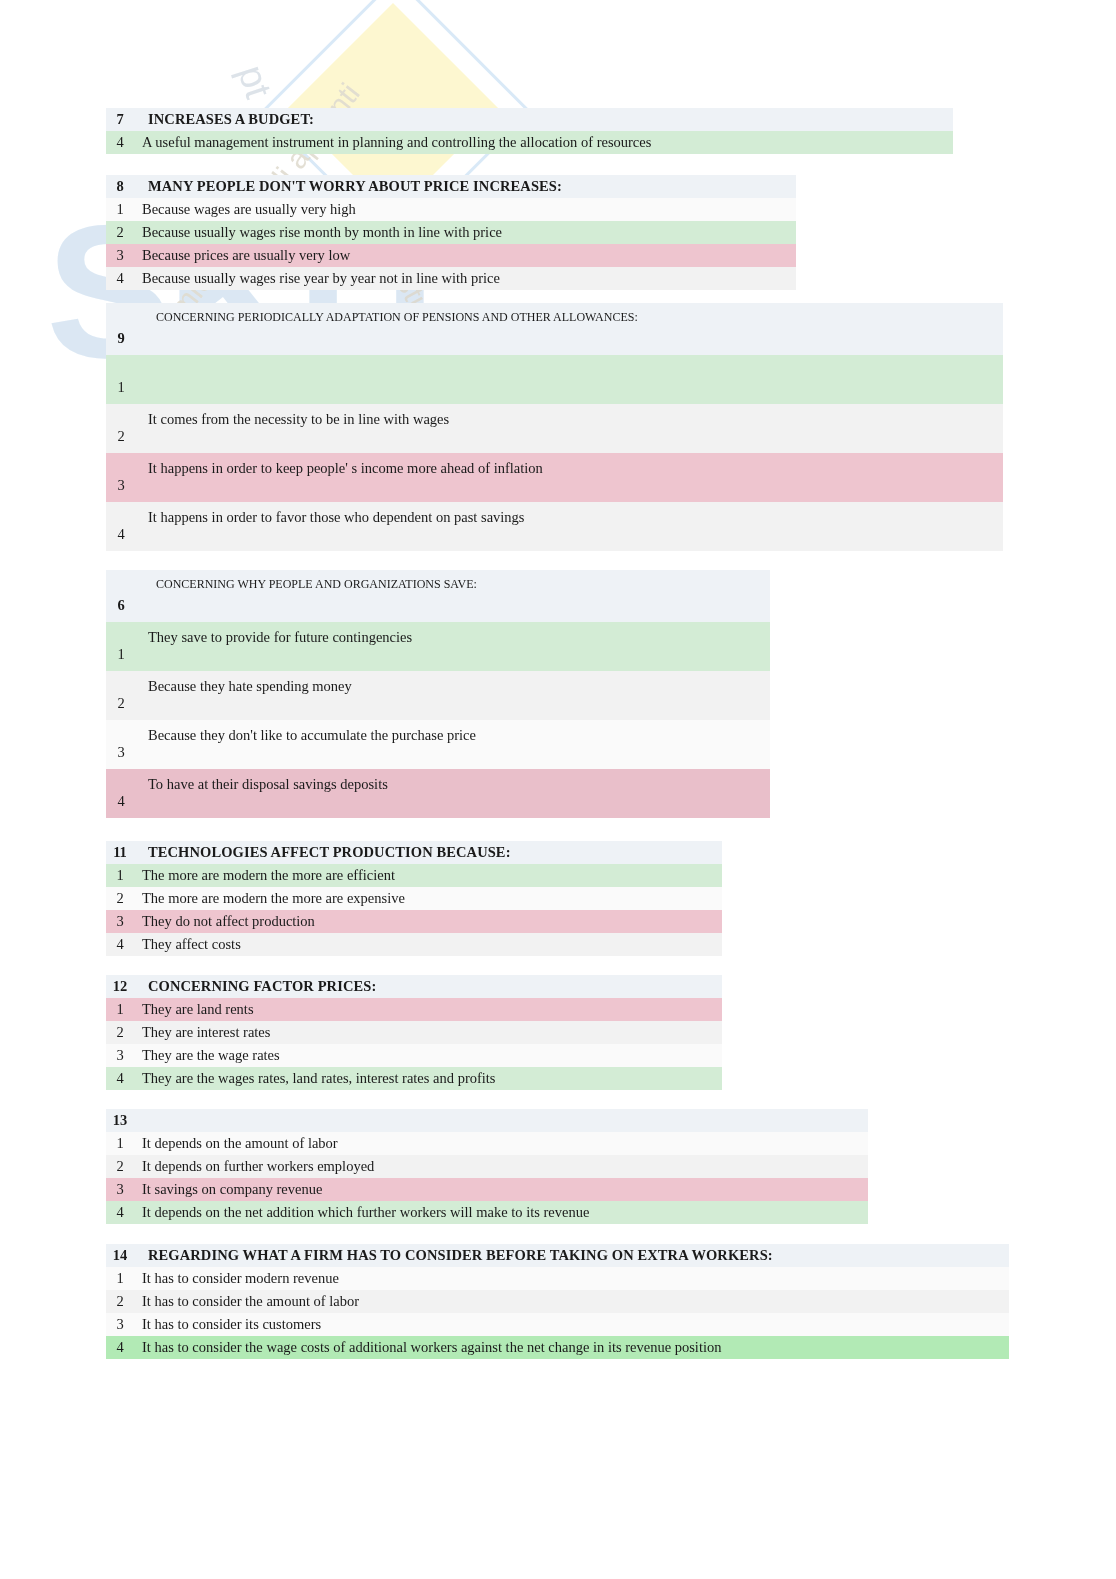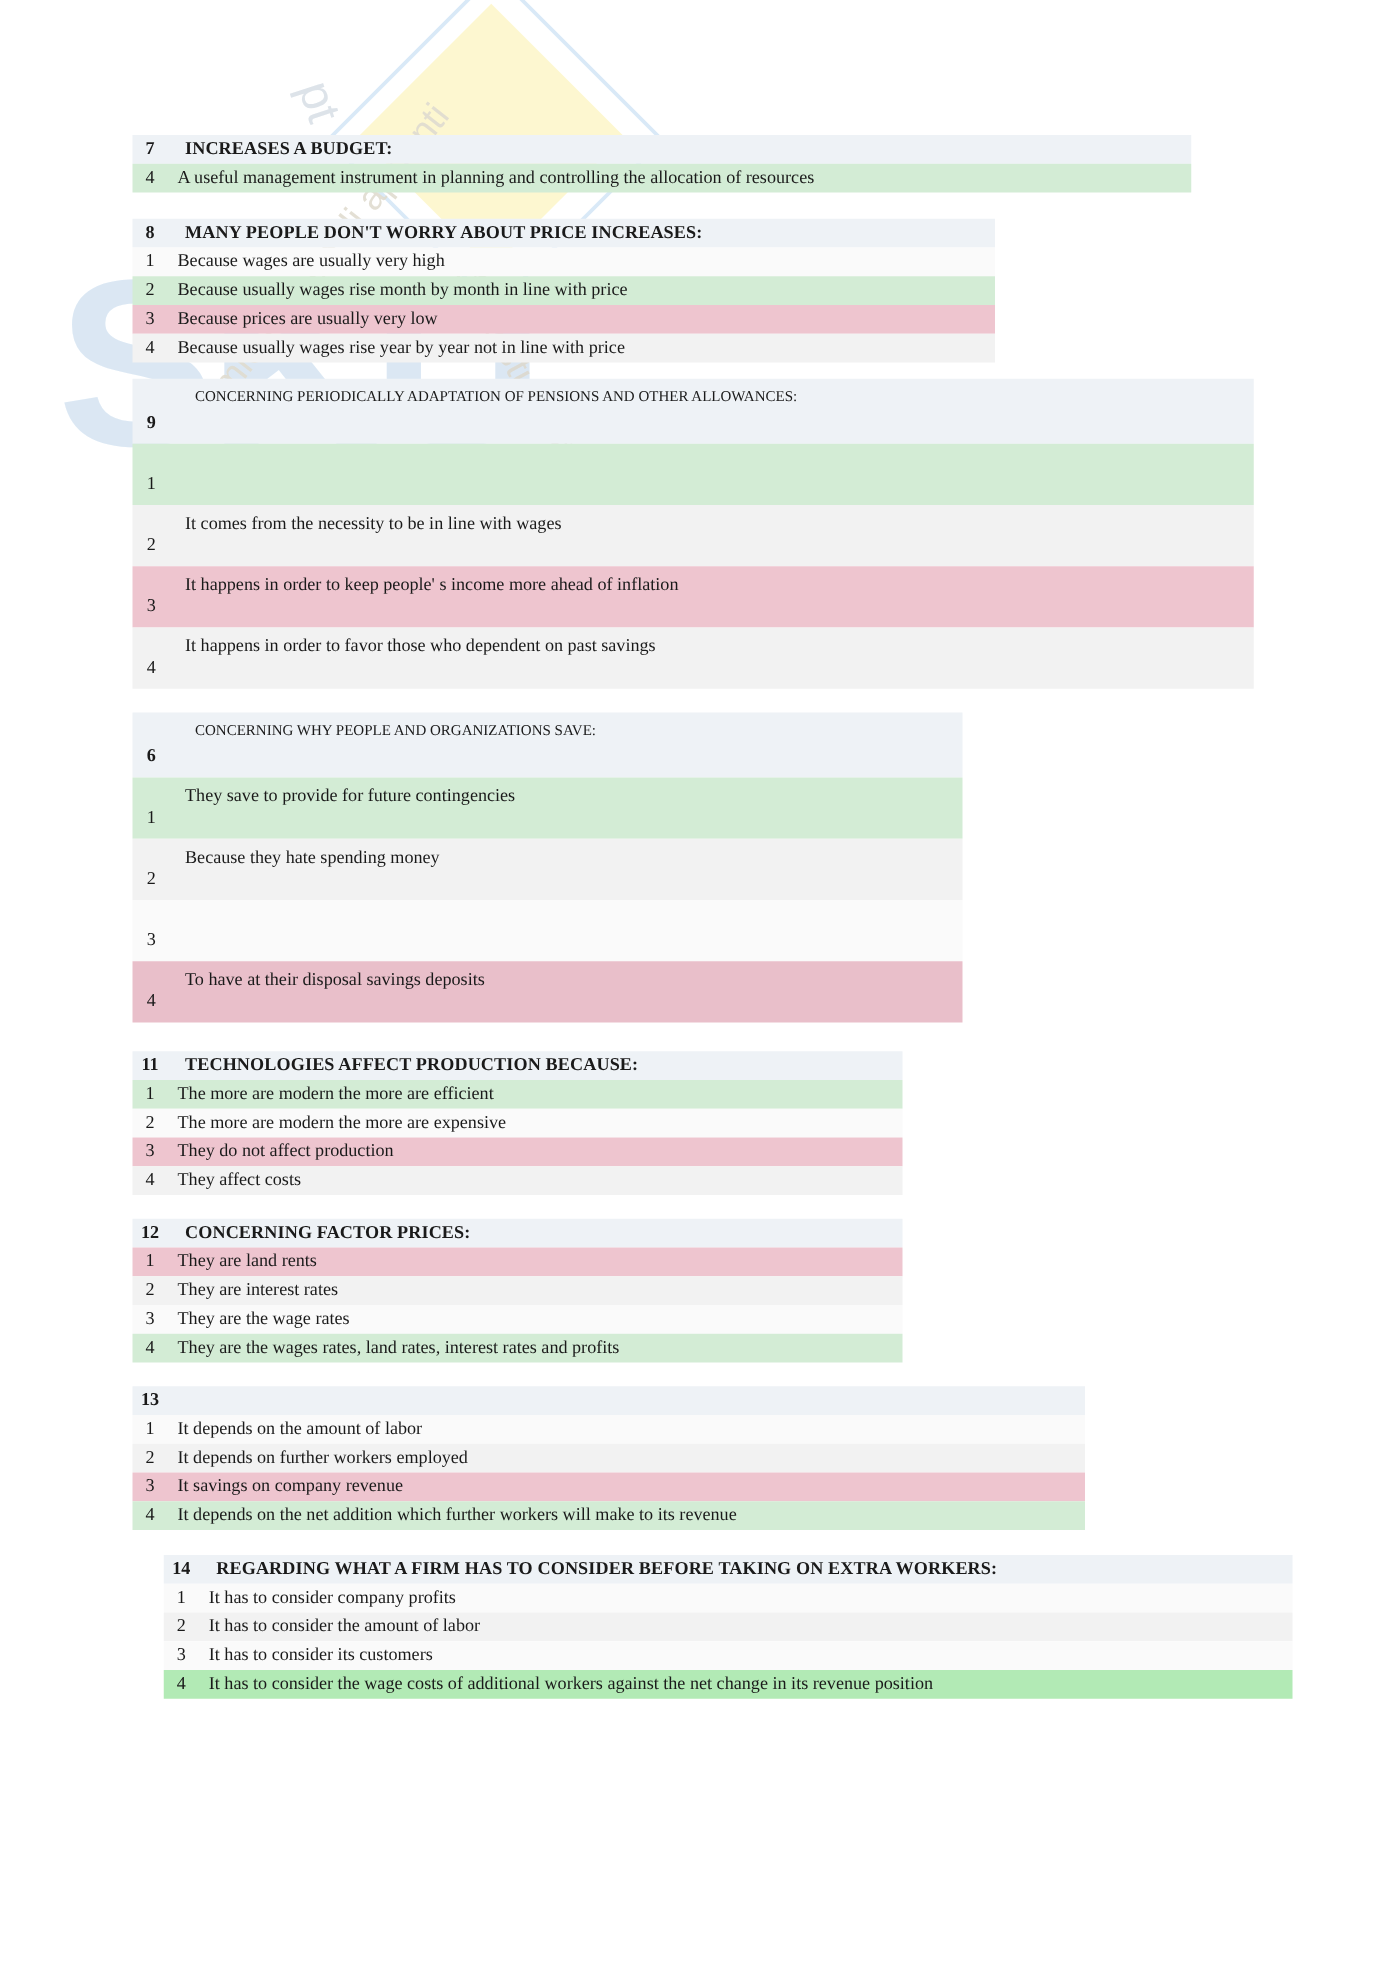--- a/index.html
+++ b/index.html
@@ -224,20 +224,21 @@
       <div class="row bg-green">
         <div class="num ansnum">1</div>
         <div class="txt">They save to provide for future contingencies</div>
       </div>
       <div class="row bg-alt">
         <div class="num ansnum">2</div>
         <div class="txt">Because they hate spending money</div>
       </div>
       <div class="row bg-plain">
         <div class="num ansnum">3</div>
+        <div class="txt">Because they don't like to accumulate the purchase price</div>
       </div>
       <div class="row bg-pink-strong">
         <div class="num ansnum">4</div>
         <div class="txt">To have at their disposal savings deposits</div>
       </div>
     </div>
     <div class="qblock compact" style="top: 841px; width: 616px;">
       <div class="row qhead bg-head">
         <div class="num">11</div>
         <div class="txt">TECHNOLOGIES AFFECT PRODUCTION BECAUSE:</div>
@@ -295,28 +296,28 @@
       </div>
       <div class="row bg-pink">
         <div class="num ansnum">3</div>
         <div class="txt">It savings on company revenue</div>
       </div>
       <div class="row bg-green">
         <div class="num ansnum">4</div>
         <div class="txt">It depends on the net addition which further workers will make to its revenue</div>
       </div>
     </div>
-    <div class="qblock compact" style="top: 1244px; width: 903px; margin-left: 25px;">
+    <div class="qblock compact" style="top: 1244px; width: 903px;">
       <div class="row qhead bg-head">
         <div class="num">14</div>
         <div class="txt">REGARDING WHAT A FIRM HAS TO CONSIDER BEFORE TAKING ON EXTRA WORKERS:</div>
       </div>
       <div class="row bg-plain">
         <div class="num ansnum">1</div>
-        <div class="txt">It has to consider company profits</div>
+        <div class="txt">It has to consider modern revenue</div>
       </div>
       <div class="row bg-alt">
         <div class="num ansnum">2</div>
         <div class="txt">It has to consider the amount of labor</div>
       </div>
       <div class="row bg-plain">
         <div class="num ansnum">3</div>
         <div class="txt">It has to consider its customers</div>
       </div>
       <div class="row bg-green-bright">

